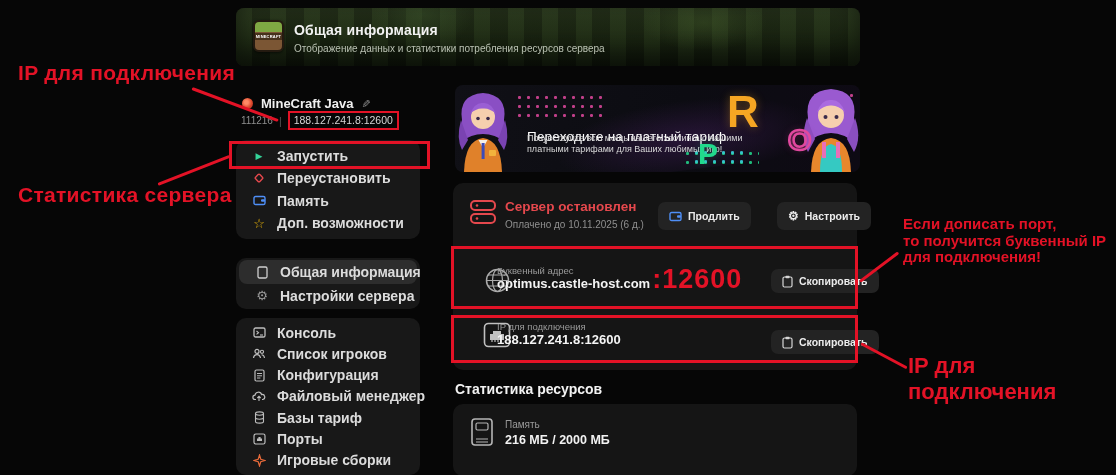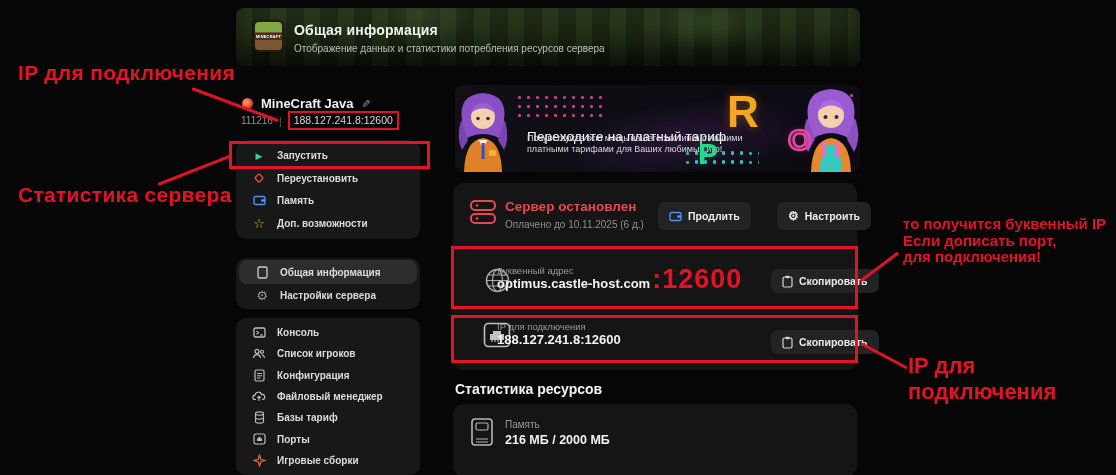--- a/index.html
+++ b/index.html
@@ -35,21 +35,21 @@
   .srv-id { font-size:10px; color:#8f8f8f; }
   .id-sep { font-size:10.5px; color:#555; }
   .red-box { border:2px solid #e31226; padding:1px 4px 2px 4px; font-size:10.5px; color:#d6d6d6; }
 
   .side-card { position:absolute; left:236px; width:184px; background:#181818; border-radius:10px;
     display:flex; flex-direction:column; justify-content:space-evenly; }
   .sc1 { top:140px; height:99px; padding:4px 0; }
   .sc2 { top:258px; height:51px; padding:2px 3px; }
   .sc3 { top:318px; height:157px; padding:4px 0; }
   .side-item { display:flex; align-items:center; gap:11px; padding-left:16px; height:22px; cursor:pointer; }
-  .side-item .lbl { font-size:10px; font-weight:600; color:#dcdcdc; white-space:nowrap; }
+  .side-item .lbl { font-size:14px; font-weight:600; color:#dcdcdc; white-space:nowrap; }
   .side-item.active { background:#2d2d2d; border-radius:8px; height:24px; }
   .ic { width:14px; height:14px; display:flex; align-items:center; justify-content:center; flex:none; }
   .ic svg { display:block; }
   .gl-play { color:#34d399; font-size:9px; }
   .gl-star { color:#eab308; font-size:13px; }
   .gl-gear { color:#9a9a9a; font-size:13px; line-height:1; }
 
   
   .promo { position:absolute; left:455px; top:85px; width:405px; height:87px; border-radius:8px; overflow:hidden;
     background:linear-gradient(100deg,#101016 0%,#0c0c12 55%,#0e0a14 100%); }
@@ -358,22 +358,22 @@
   <div class="ann t-big" style="left:18px; top:61px;">IP для подключения</div>
   <div class="ann-line" style="left:192px; top:87px; width:92px; transform:rotate(20.4deg);"></div>
 
   <div class="ann-rect" style="left:229px; top:141px; width:201px; height:28px;"></div>
   <div class="ann-line" style="left:158px; top:183px; width:77px; transform:rotate(-21.5deg);"></div>
   <div class="ann t-big" style="left:18px; top:183px;">Статистика сервера</div>
 
   <div class="ann-rect" style="left:451px; top:246px; width:407px; height:63px;"></div>
   <div class="ann-line" style="left:860px; top:280px; width:48px; transform:rotate(-37deg);"></div>
   <div class="ann t-right" style="left:903px; top:216px;">
+    <div>Если дописать порт,</div>
     <div>то получится буквенный IP</div>
-    <div>Если дописать порт,</div>
     <div>для подключения!</div>
   </div>
 
   <div class="ann-rect" style="left:451px; top:315px; width:407px; height:48px;"></div>
   <div class="ann-line" style="left:861px; top:342px; width:52px; transform:rotate(28deg);"></div>
   <div class="ann t-br" style="left:908px; top:353px;">IP для подключения</div>
 
 </div>
 
 </body></html>

